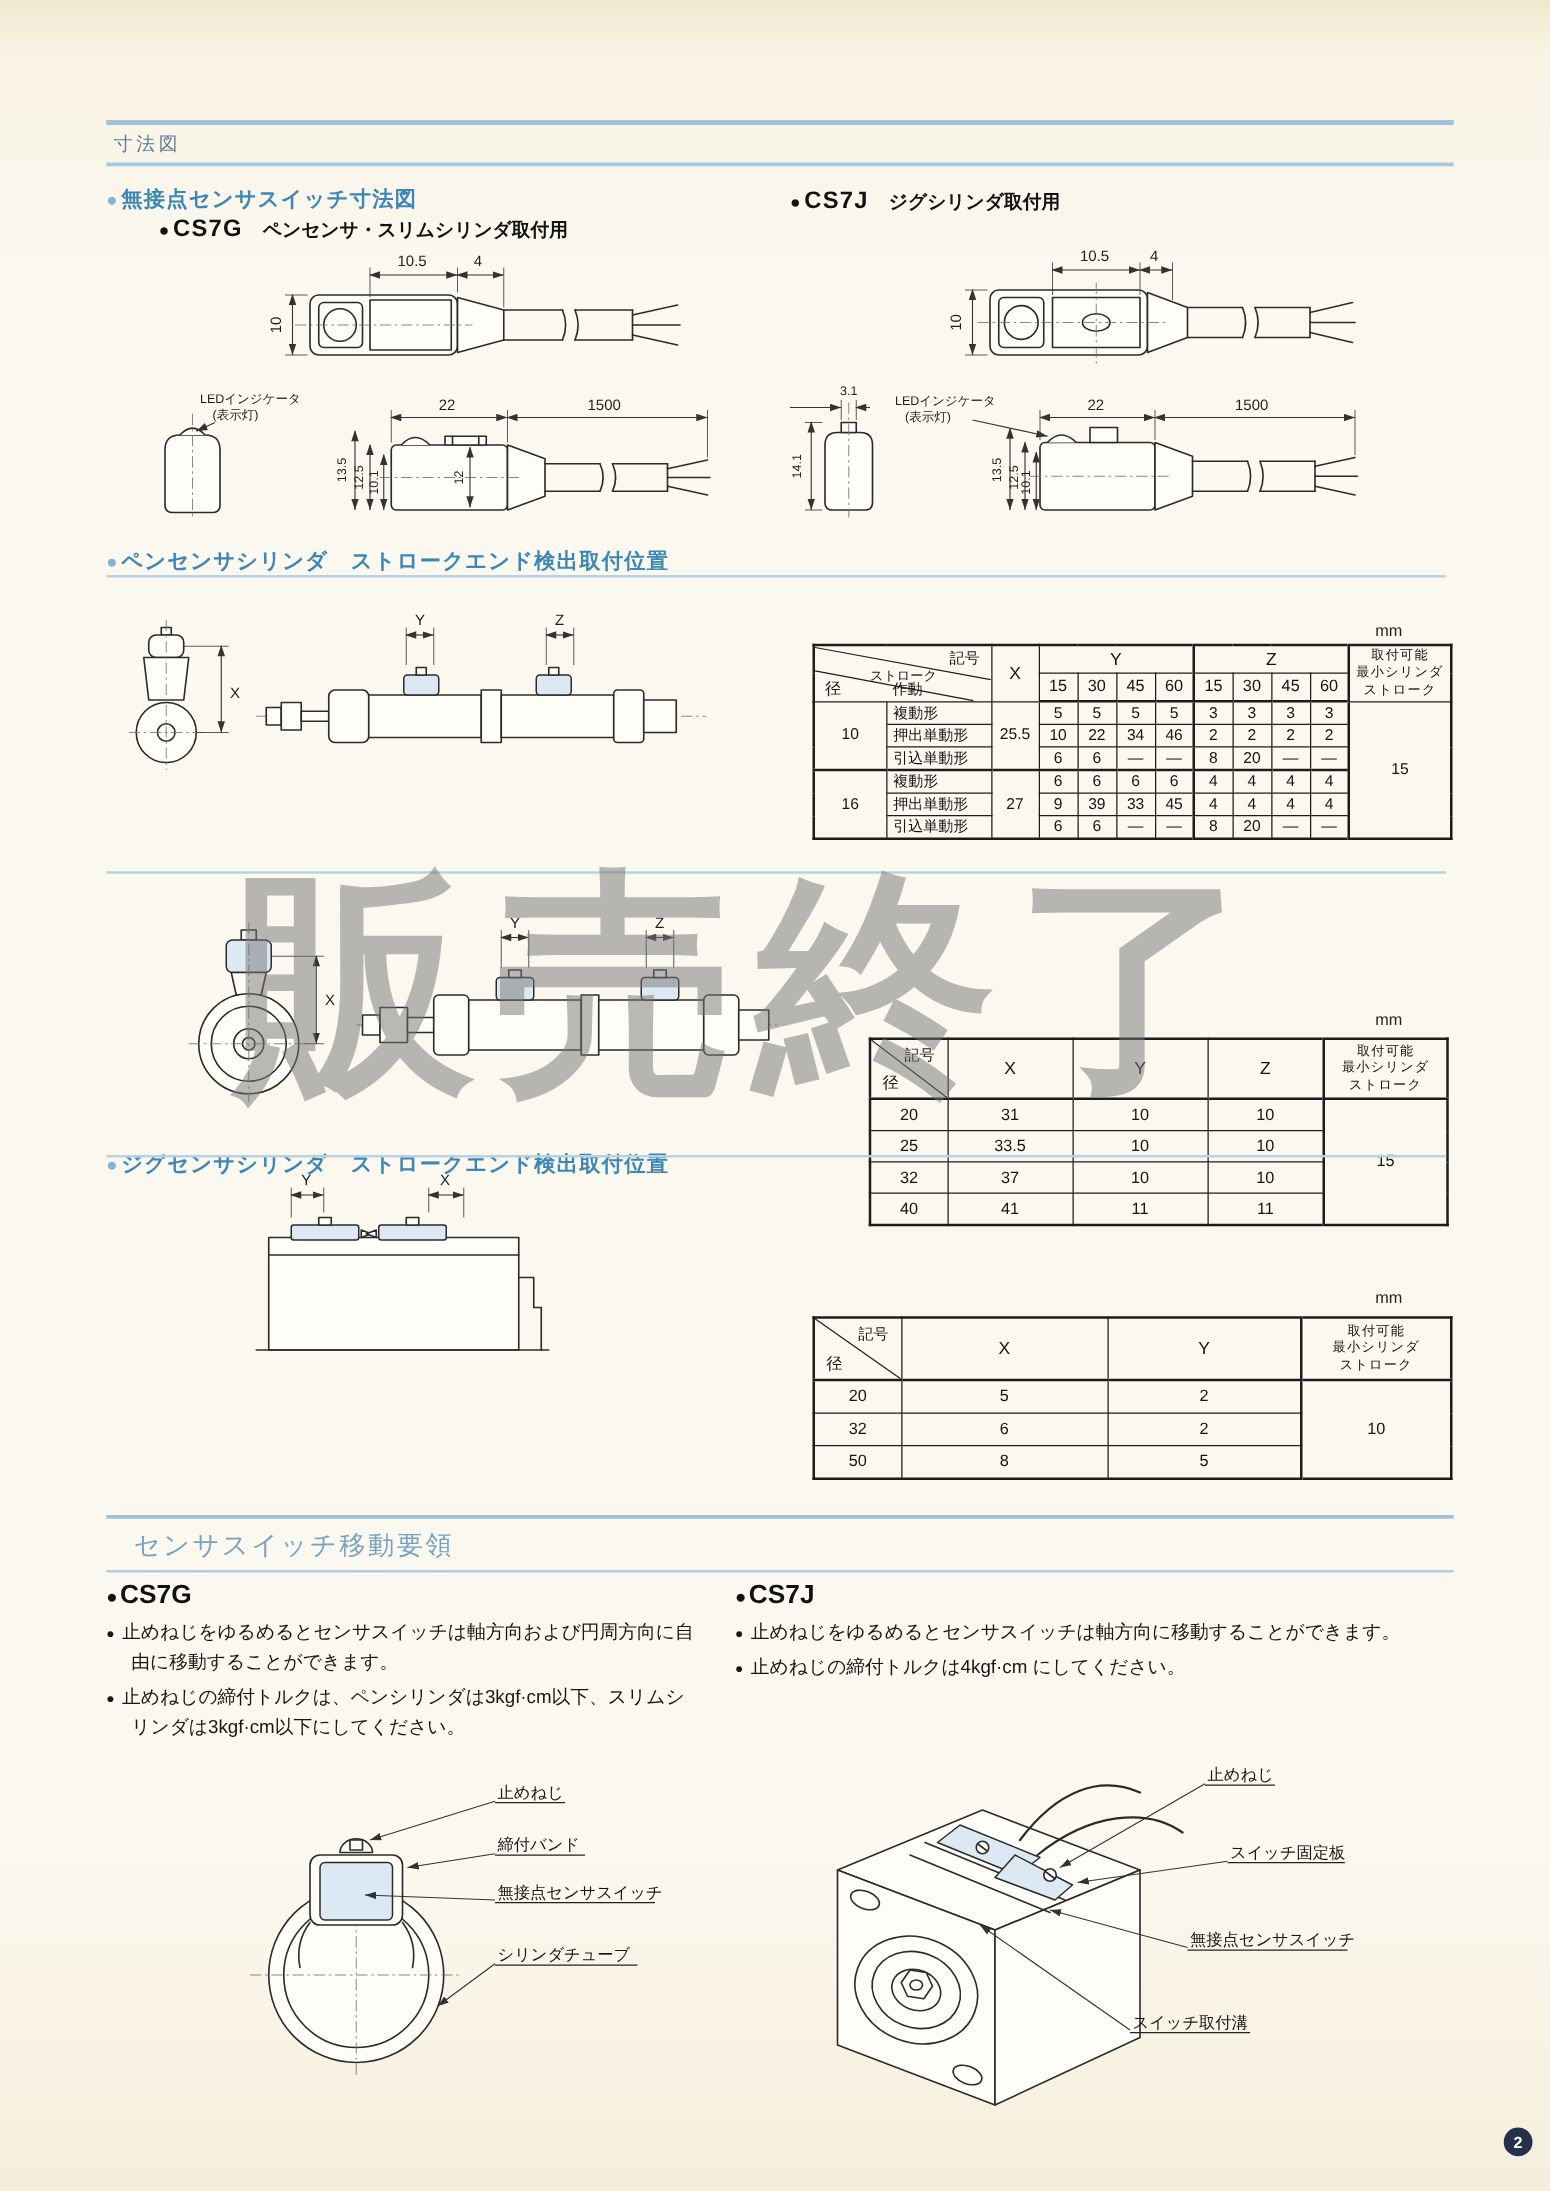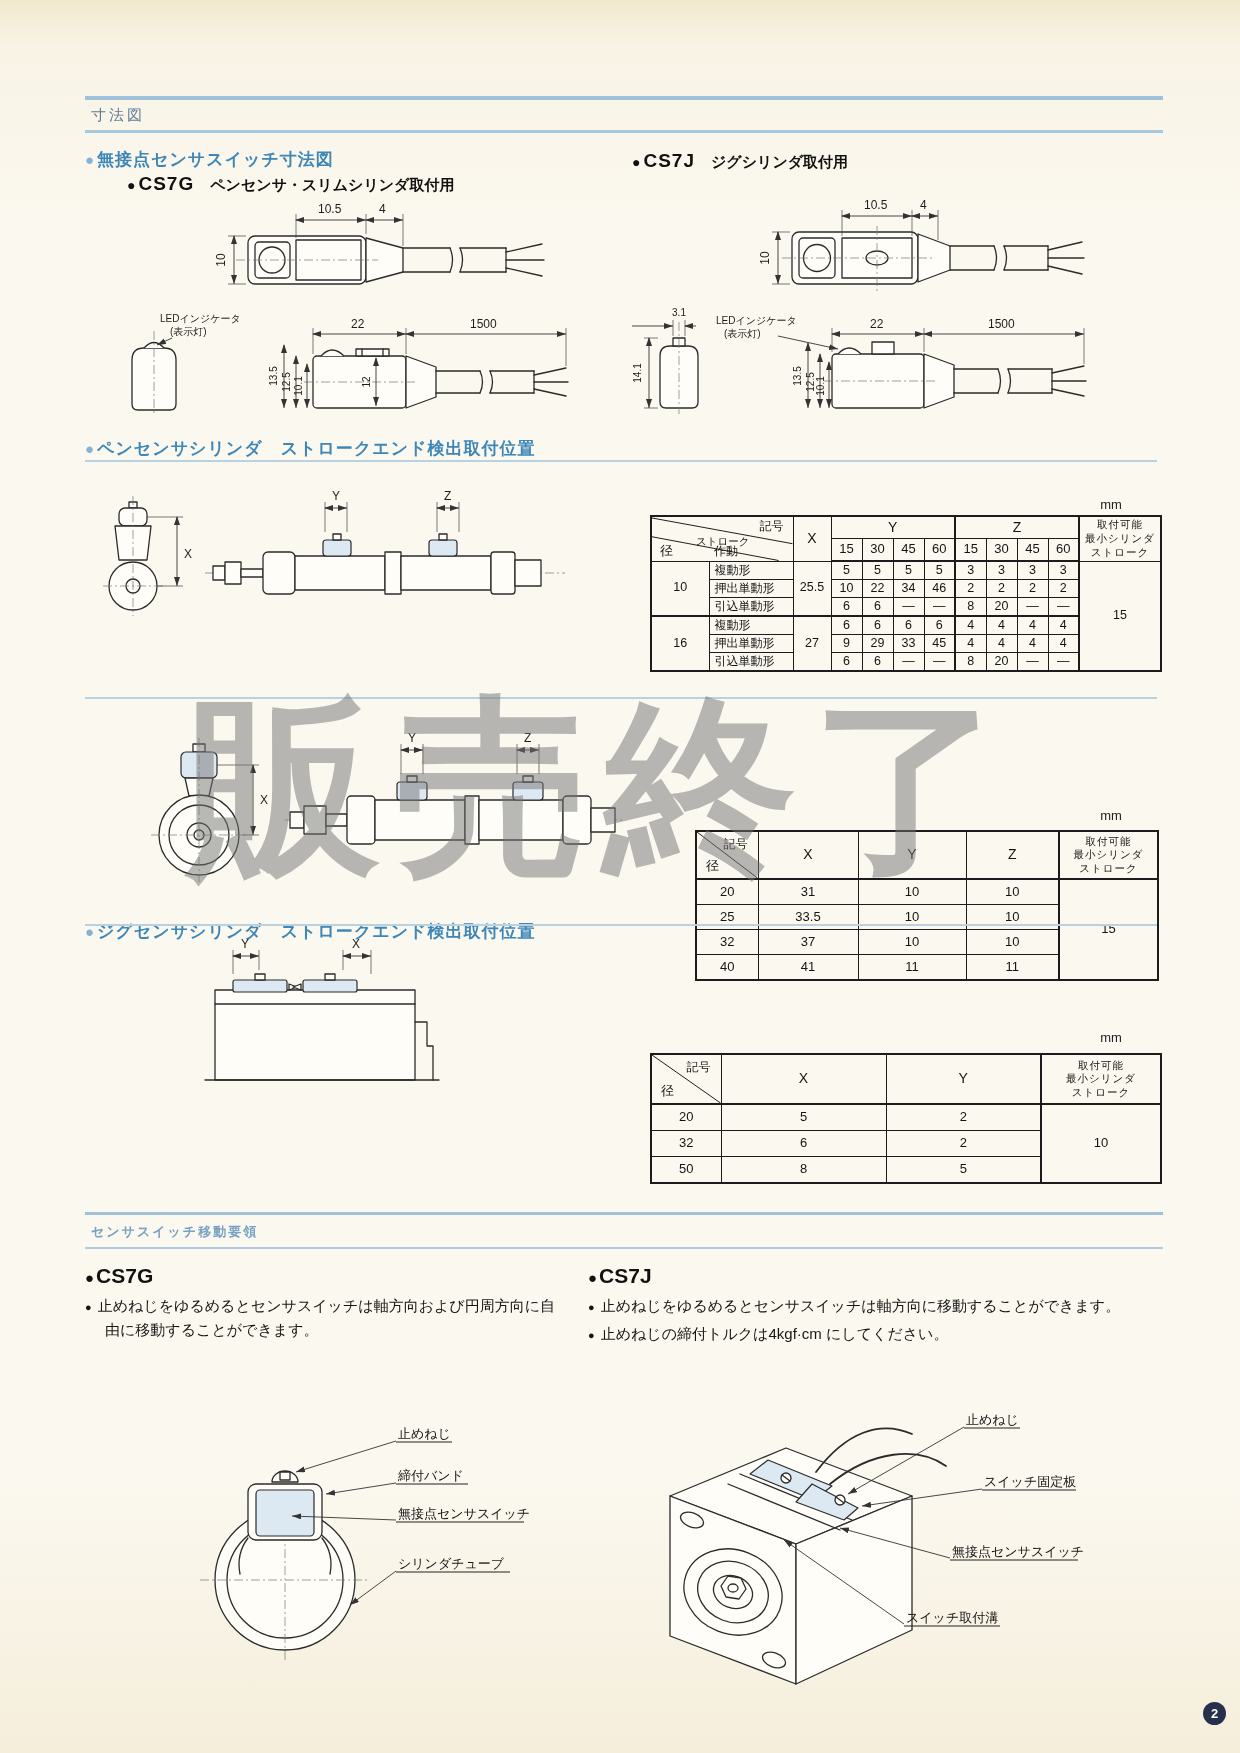--- a/index.html
+++ b/index.html
@@ -5,21 +5,21 @@
   html,body{margin:0;padding:0;background:#e8e2d0;}
   .page{
     position:relative;width:1240px;height:1753px;overflow:hidden;
     background:linear-gradient(180deg,#f1e8cd 0px,#f8f3e5 45px,#fbf8ef 220px,#fbf8ef 1480px,#f5eedb 1753px);
     font-family:"Liberation Sans","DejaVu Sans",sans-serif;color:#1e1e1e;
   }
   
   .boxhead{position:absolute;left:85px;width:1072px;border-top:4px solid #9fc1d9;border-bottom:3px solid #a8c8dd;padding:6px 0 5px 6px;}
   .boxhead .t1{font-size:15px;letter-spacing:3px;color:#5e7a94;}
   .movebox{position:absolute;left:85px;width:1072px;border-top:3px solid #9fc1d9;border-bottom:2px solid #aecbdf;padding:7px 0 6px 6px;}
-  .movebox .t2{font-size:13px;letter-spacing:2px;color:#78a2c3;font-weight:bold;}
+  .movebox .t2{font-size:21px;letter-spacing:2px;color:#78a2c3;font-weight:normal;margin-left:16px;}
   
   .bhead{position:absolute;font-weight:bold;font-size:17px;color:#3c86b8;letter-spacing:1px;white-space:nowrap;}
   .bhead .bdot{color:#84b3d6;font-size:15px;margin-right:2px;}
   .hrule{position:absolute;left:85px;width:1072px;height:2px;background:#b8d2e2;}
   
   .mhead{position:absolute;white-space:nowrap;color:#111;}
   .mhead .mdot{font-size:14px;margin-right:3px;}
   .mhead .mmodel{font-weight:bold;font-size:19px;letter-spacing:1px;}
   .mhead .muse{font-weight:bold;font-size:15px;margin-left:16px;}
   
@@ -402,21 +402,21 @@
       <td>6</td>
       <td>6</td>
       <td class="bl2">4</td>
       <td>4</td>
       <td>4</td>
       <td>4</td>
     </tr>
     <tr>
       <td class="act">押出単動形</td>
       <td>9</td>
-      <td>29</td>
+      <td>39</td>
       <td>33</td>
       <td>45</td>
       <td class="bl2">4</td>
       <td>4</td>
       <td>4</td>
       <td>4</td>
     </tr>
     <tr>
       <td class="act">引込単動形</td>
       <td>6</td>
@@ -608,20 +608,21 @@
   </tbody>
     </table>
 
   <div class="movebox" style="top:1212px;">
     <span class="t2">センサスイッチ移動要領</span>
   </div>
 
   <div class="mcol" style="left:85px;top:1264px;width:478px;">
     <div class="mtitle"><span class="mdot">●</span><span>CS7G</span></div>
     <div class="para"><span class="pdot">●</span><span>止めねじをゆるめるとセンサスイッチは軸方向および円周方向に自由に移動することができます。</span></div>
+    <div class="para"><span class="pdot">●</span><span>止めねじの締付トルクは、ペンシリンダは3kgf·cm以下、スリムシリンダは3kgf·cm以下にしてください。</span></div>
   </div>
 
   <div class="mcol" style="left:588px;top:1264px;width:565px;">
     <div class="mtitle"><span class="mdot">●</span><span>CS7J</span></div>
     <div class="para"><span class="pdot">●</span><span>止めねじをゆるめるとセンサスイッチは軸方向に移動することができます。</span></div>
     <div class="para"><span class="pdot">●</span><span>止めねじの締付トルクは4kgf·cm にしてください。</span></div>
   </div>
 
   <svg class="draw" style="left:150px;top:1390px;" width="430" height="280" viewBox="0 0 430 280">
     <g>

